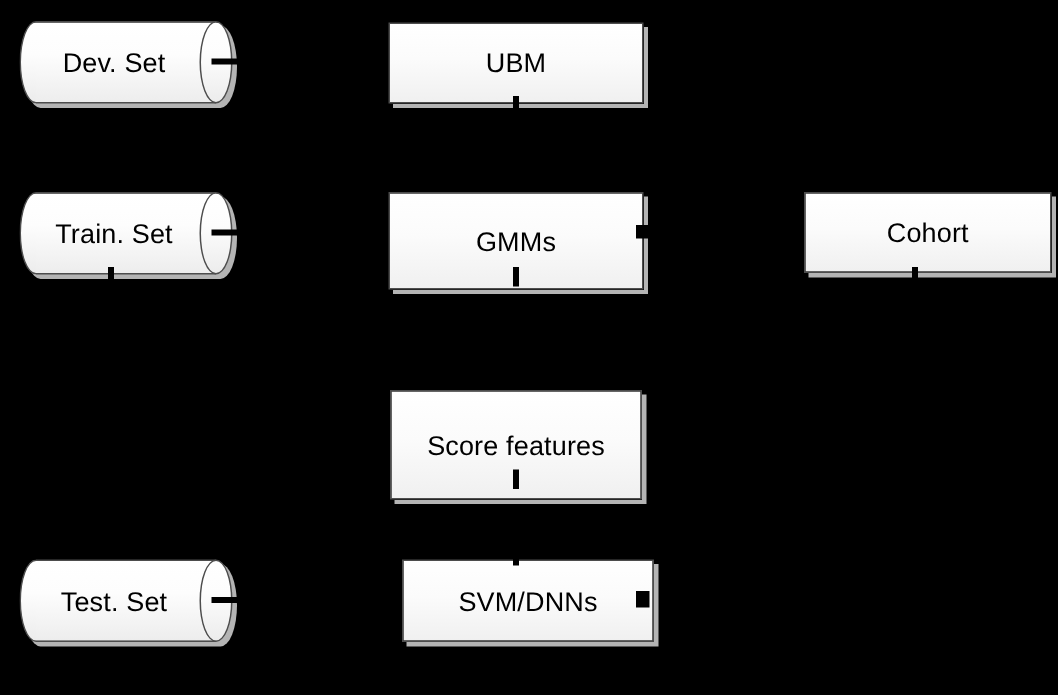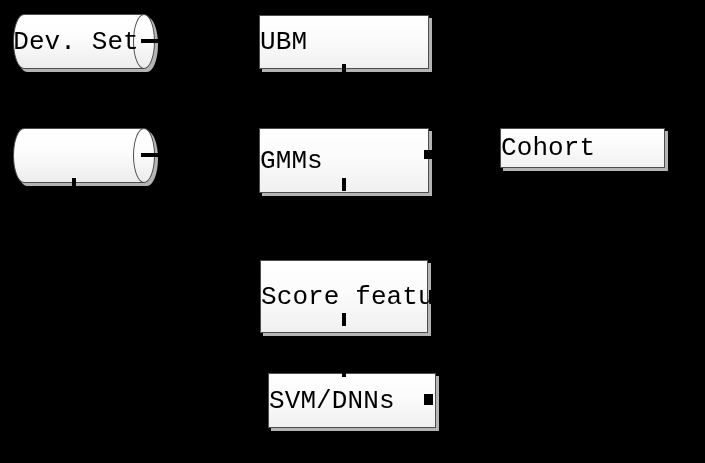--- a/index.html
+++ b/index.html
@@ -14,33 +14,33 @@
     background: #000000;
     overflow: hidden;
     font-family: "Liberation Sans", sans-serif;
   }
 
   
   .node-label {
     position: relative;
     z-index: 3;
     color: #000000;
-    font-size: 26px;
+    font-size: 18px;
     line-height: 1;
     letter-spacing: 0.1px;
     white-space: nowrap;
     pointer-events: none;
-    font-family: Liberation Mono, monospace;
   }
 
   
   .rect-node {
     position: absolute;
     display: flex;
     align-items: center;
+    justify-content: center;
     box-sizing: border-box;
     border: 1.3px solid #4d4d4d;
     background: linear-gradient(180deg, #ffffff 0%, #fbfbfb 45%, #f0f0f0 100%);
     box-shadow: 3px 3px 0 0 rgba(190,190,190,0.95);
   }
 
   
   .cyl-node {
     position: absolute;
     box-sizing: border-box;
@@ -152,48 +152,62 @@
 
   <div class="stub-v" style="left:342px; top:64px; height:14px;"></div>
 
   <div class="cyl-node" style="left:13px; top:128px; width:142px; height:55px;">
     <div class="cyl-shadow"></div>
     <div class="cyl-inner">
       <div class="cyl-main"></div>
       <div class="cyl-cap-left"></div>
       <div class="cyl-cap-right"></div>
     </div>
+    <div class="cyl-text">
+      <span class="node-label">Train. Set</span>
+    </div>
   </div>
 
   <div class="stub-h" style="left:141px; top:153px; width:24px;"></div>
 
   <div class="stub-v" style="left:72px; top:178px; height:12px;"></div>
 
   <div class="rect-node" style="left:259px; top:128px; width:170px; height:65px;">
     <span class="node-label">GMMs</span>
   </div>
 
   <div class="arrow-nub" style="left:424px; top:150px; width:10px; height:9px;"></div>
 
   <div class="stub-v" style="left:342px; top:178px; height:13px;"></div>
 
-  <div class="rect-node" style="left:500px; top:128px; width:165px; height:40px;">
+  <div class="rect-node" style="left:536px; top:128px; width:165px; height:54px;">
     <span class="node-label">Cohort</span>
   </div>
 
   <div class="stub-v" style="left:608px; top:178px; height:13px;"></div>
 
   <div class="rect-node" style="left:260px; top:260px; width:168px; height:73px;">
     <span class="node-label">Score features</span>
   </div>
 
   <div class="stub-v" style="left:342px; top:240px; height:10px;"></div>
 
   <div class="stub-v" style="left:342px; top:313px; height:13px;"></div>
 
+  <div class="cyl-node" style="left:13px; top:373px; width:142px; height:55px;">
+    <div class="cyl-shadow"></div>
+    <div class="cyl-inner">
+      <div class="cyl-main"></div>
+      <div class="cyl-cap-left"></div>
+      <div class="cyl-cap-right"></div>
+    </div>
+    <div class="cyl-text">
+      <span class="node-label">Test. Set</span>
+    </div>
+  </div>
 
   <div class="stub-h" style="left:141px; top:398px; width:24px;"></div>
 
   <div class="rect-node" style="left:268px; top:373px; width:168px; height:55px;">
     <span class="node-label">SVM/DNNs</span>
   </div>
 
   <div class="stub-v" style="left:342px; top:368px; height:9px;"></div>
 
   <div class="arrow-nub" style="left:424px; top:394px; width:9px; height:11px;"></div>

